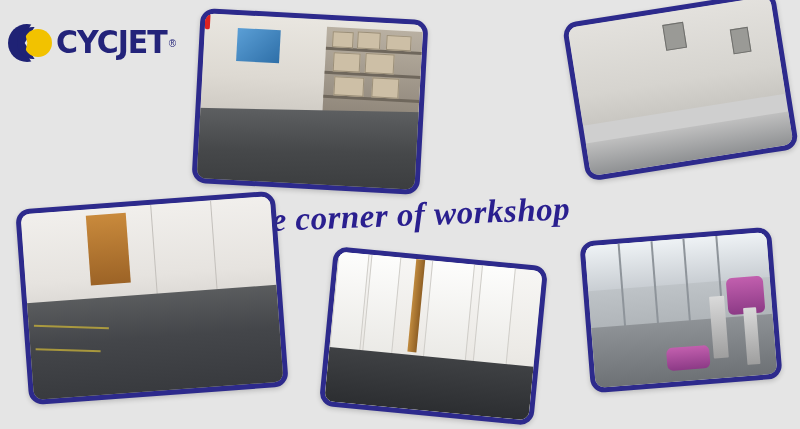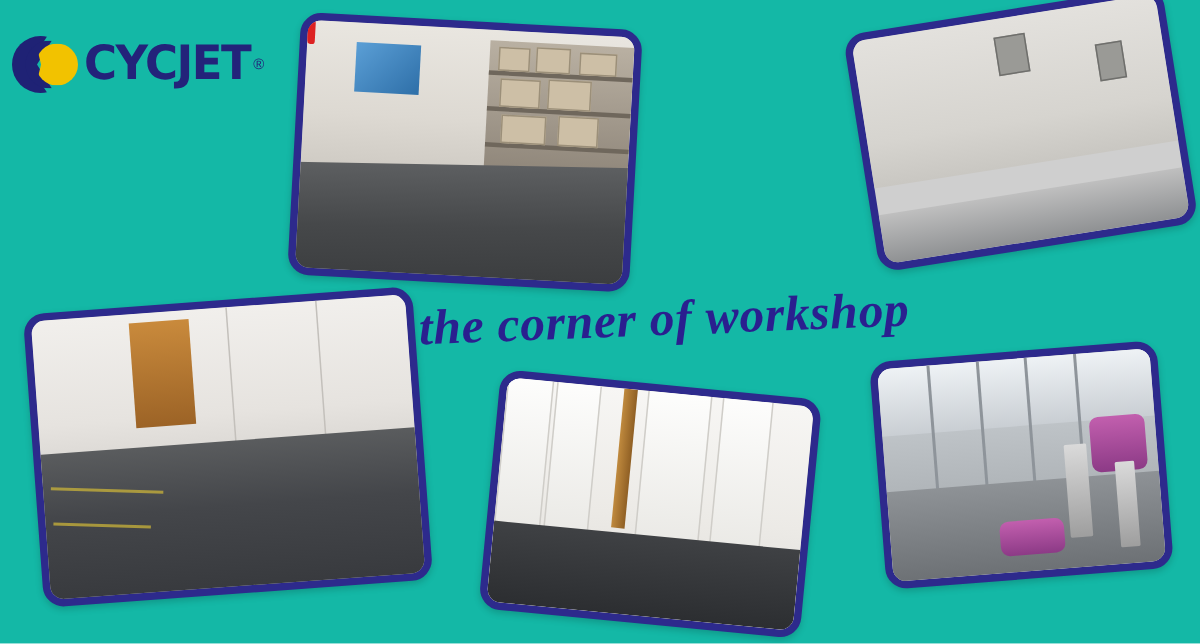--- a/index.html
+++ b/index.html
@@ -14,22 +14,21 @@
     overflow: hidden;
     font-family: "Liberation Sans", sans-serif;
   }
 
   
   #stage {
     position: absolute;
     inset: 0;
     width: 800px;
     height: 429px;
-    background: #14b8a6;
-    text-align: center;
+    background: #e5e5e5;
   }
 
   
   #brand-logo {
     position: absolute;
     left: 8px;
     top: 20px;
     width: 190px;
     height: 46px;
     display: flex;

